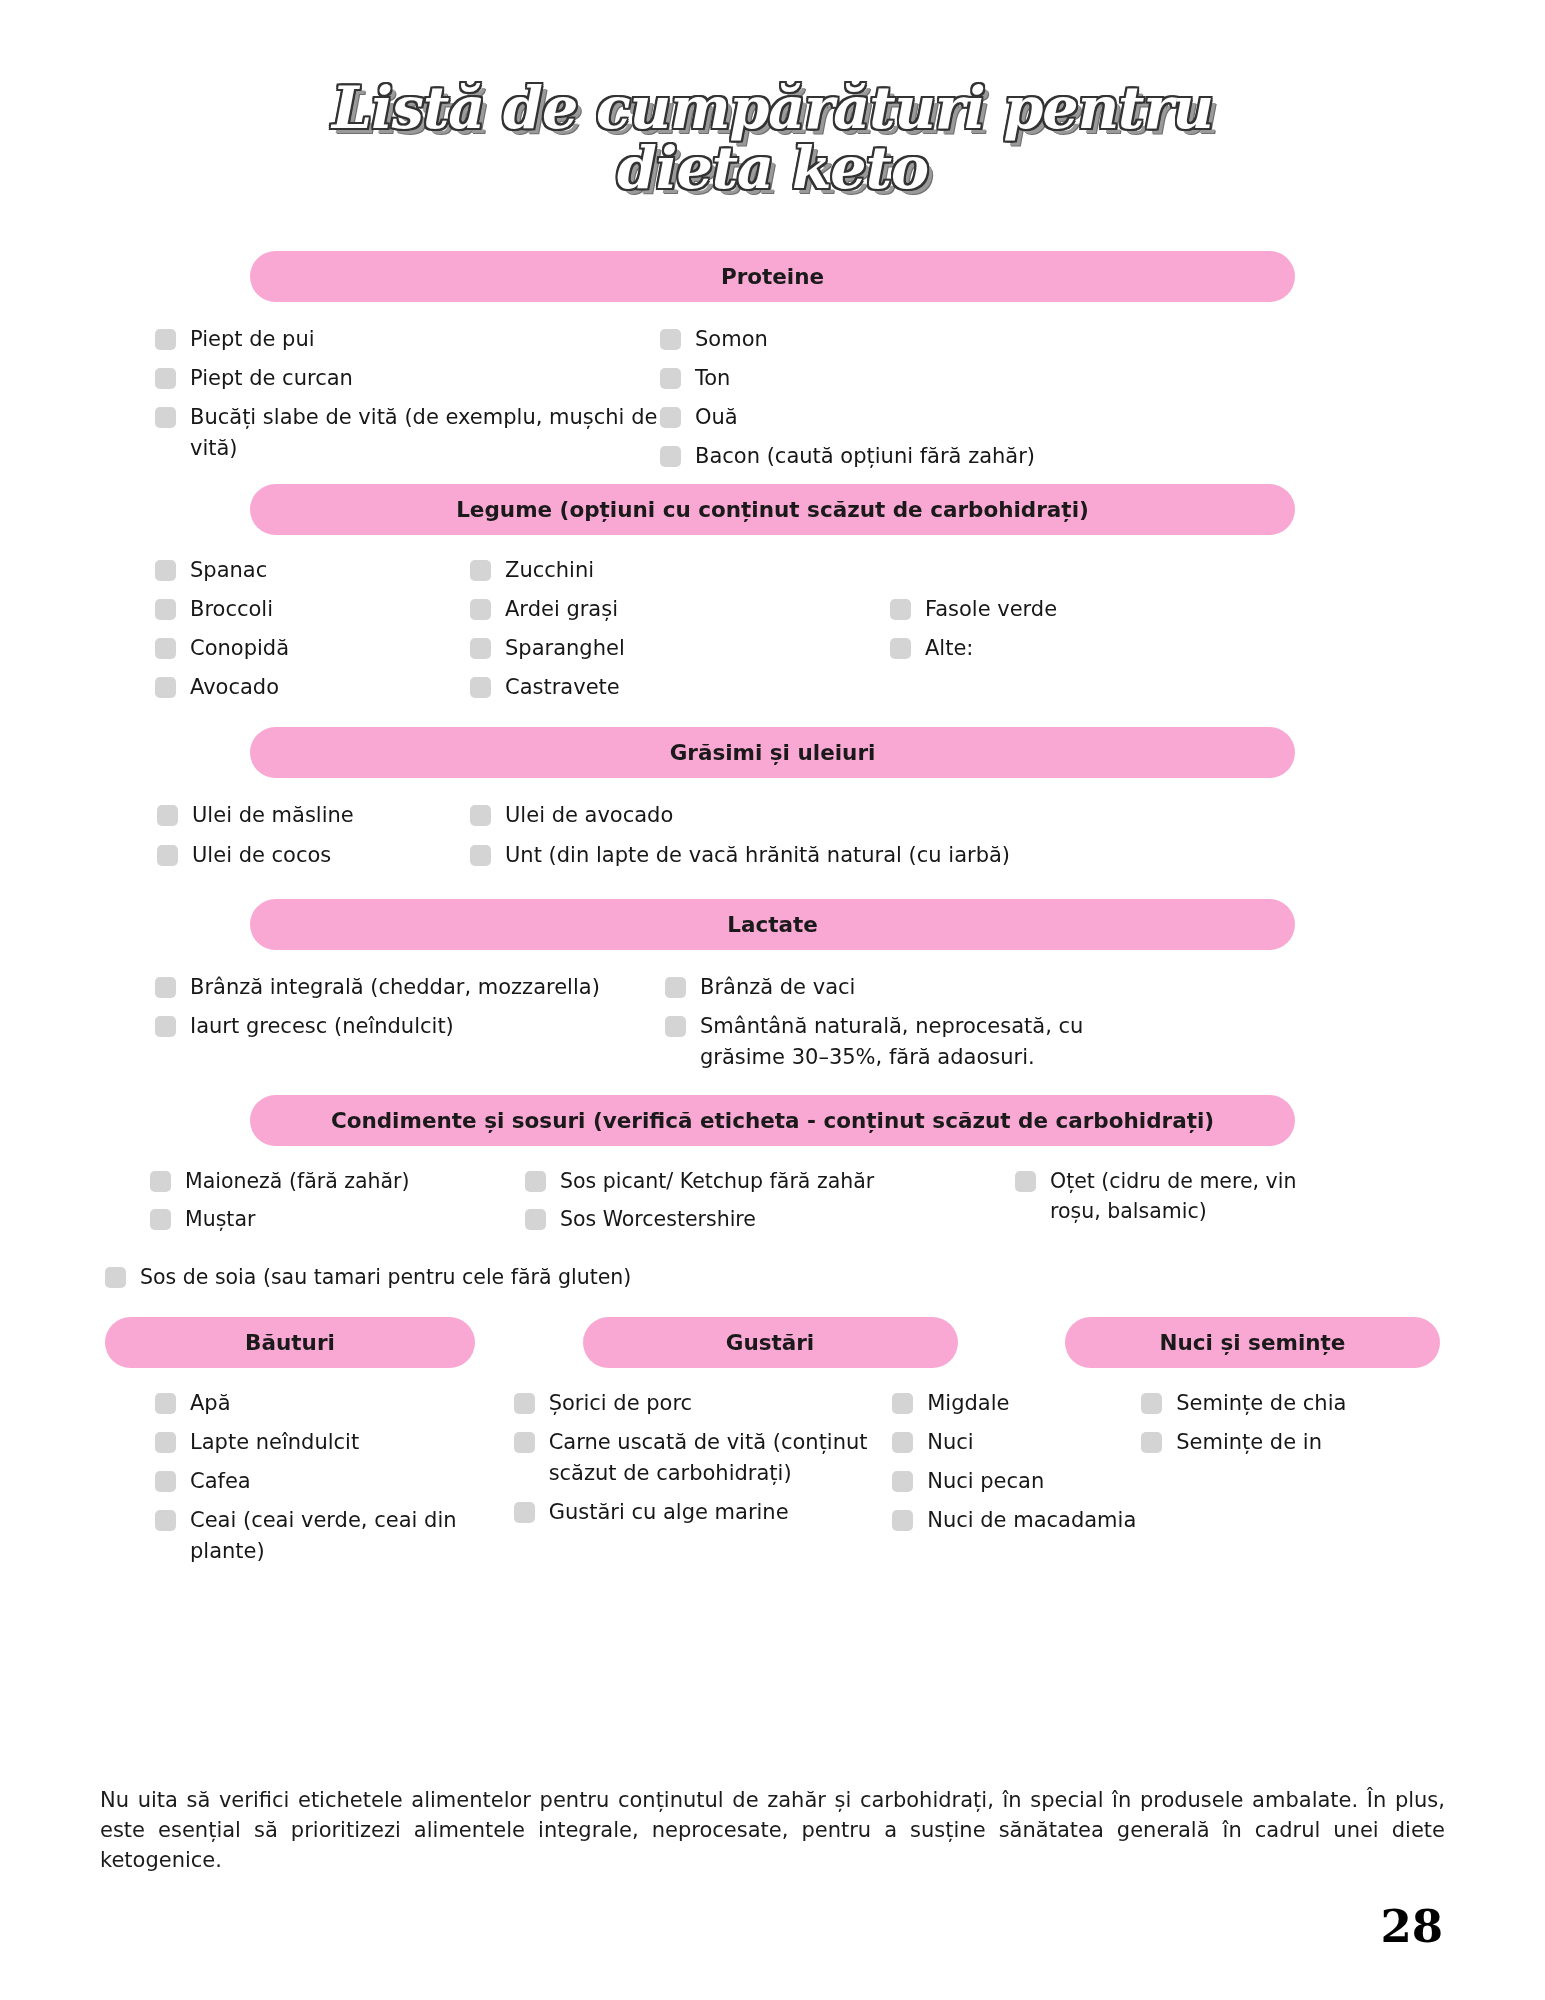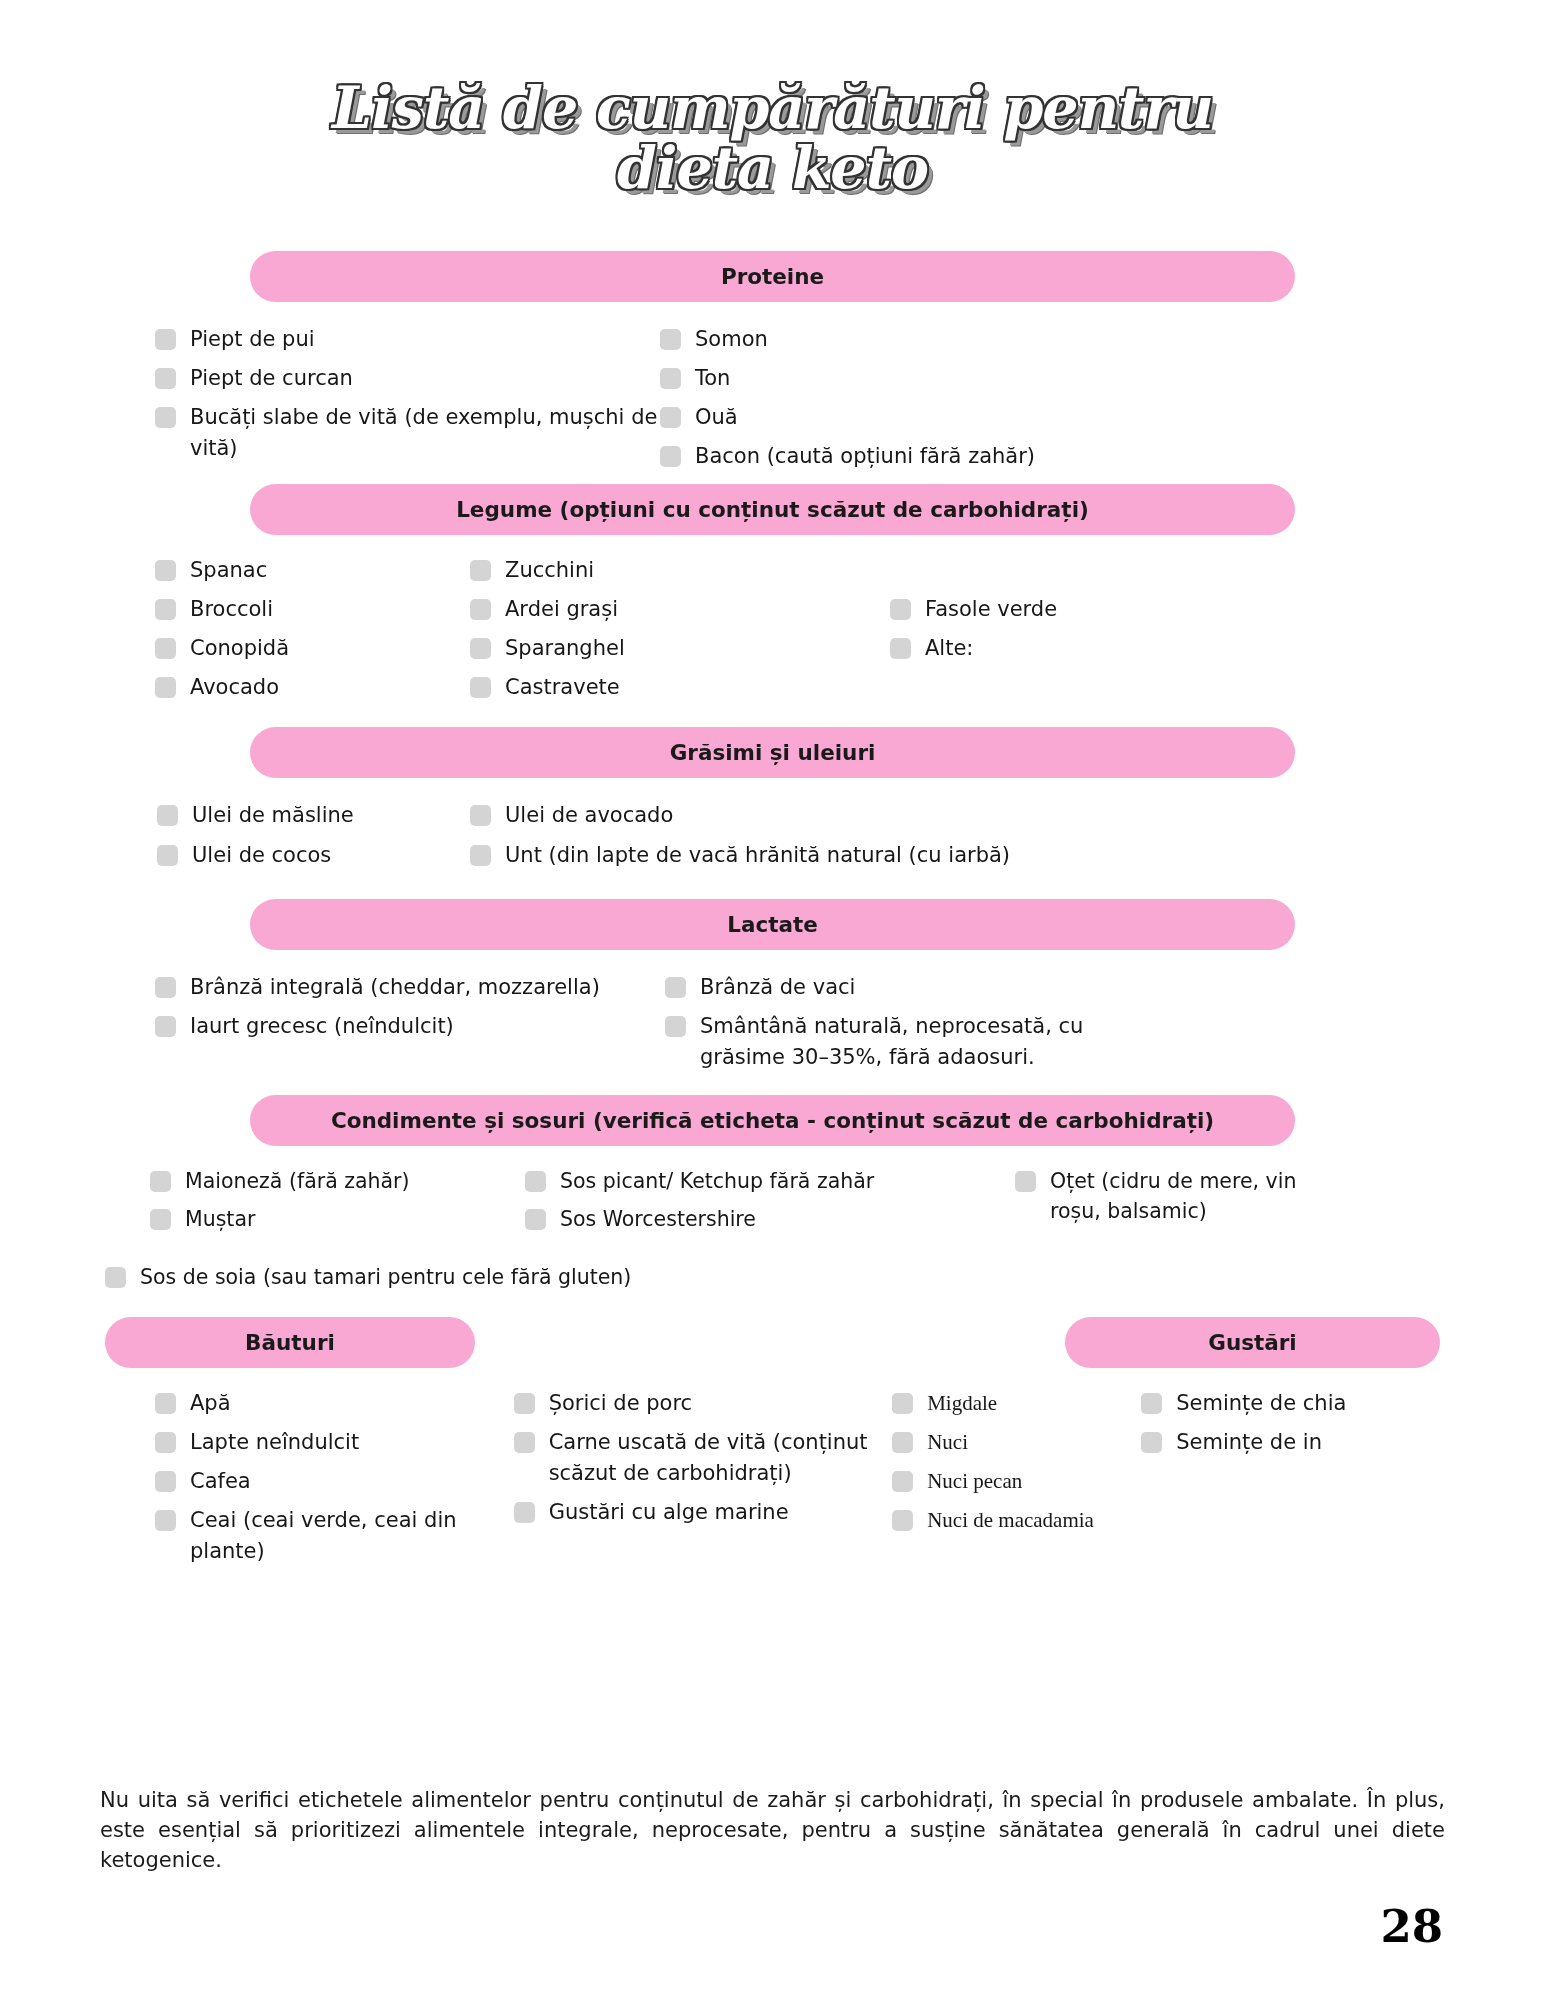--- a/index.html
+++ b/index.html
@@ -112,21 +112,21 @@
 
   
   .tribars { display: flex; justify-content: space-between; margin-top: 16px; }
   .bar.third1 { width: 370px; }
   .bar.third2 { width: 375px; }
   .bar.third3 { width: 375px; }
 
   .triple { display: flex; padding-top: 20px; }
   .triple .c1 { width: 400px; padding-left: 50px; box-sizing: border-box; }
   .triple .c2 { width: 380px; padding-left: 10px; box-sizing: border-box; }
-  .triple .c3 { width: 260px; padding-left: 10px; box-sizing: border-box; font-family: Liberation Serif, serif; }
+  .triple .c3 { width: 260px; padding-left: 10px; box-sizing: border-box; }
   .triple .c4 { width: 300px; }
 
   
   .note {
     position: absolute;
     left: 100px;
     right: 100px;
     top: 1786px;
     font-size: 21px;
     line-height: 1.42;
@@ -328,20 +328,21 @@
       <div class="item narrow">
           <span class="box"></span>
           <span class="txt">Sos de soia (sau tamari pentru cele fără gluten)</span>
         </div>
     </div>
   </div>
 
   <div class="tribars">
     <div class="bar third1">Băuturi</div>
     <div class="bar third2">Gustări</div>
+    <div class="bar third3">Nuci și semințe</div>
   </div>
 
   <div class="triple cols">
     <div class="col c1">
       <div class="item">
           <span class="box"></span>
           <span class="txt">Apă</span>
         </div>
       <div class="item">
           <span class="box"></span>

